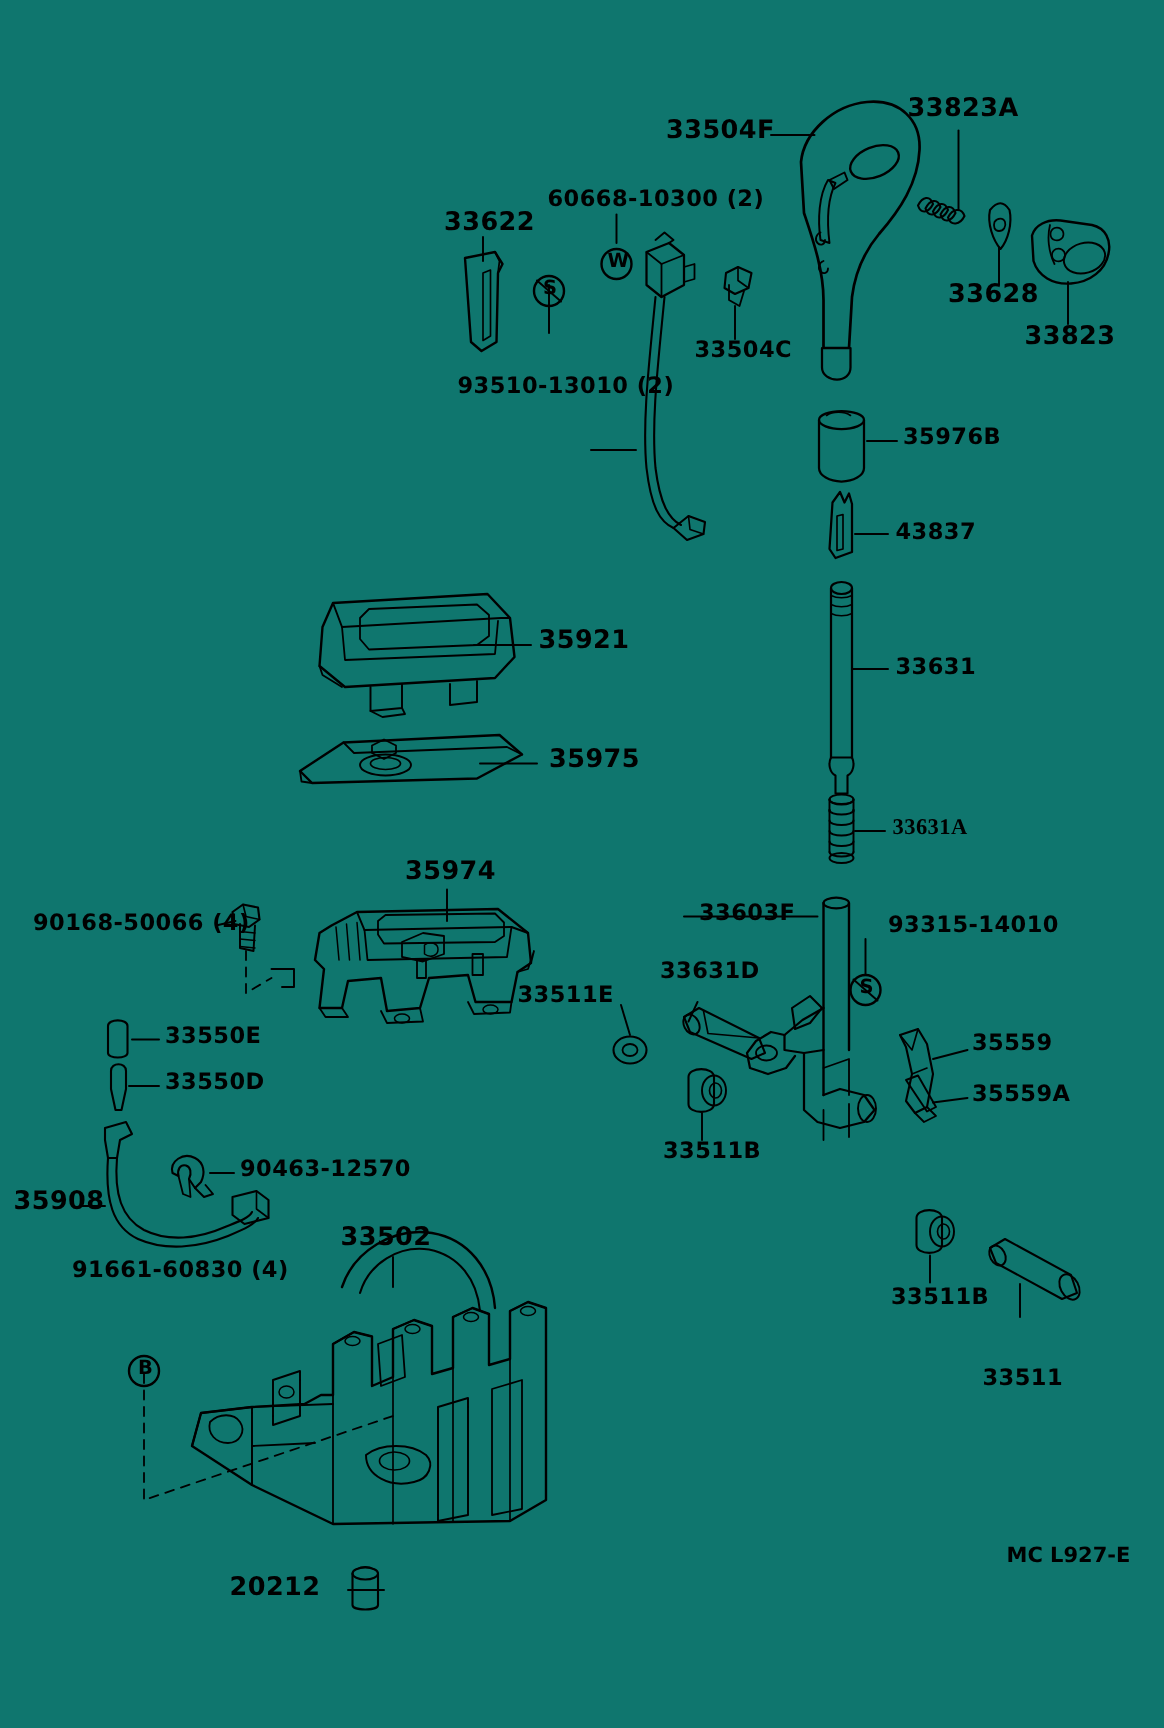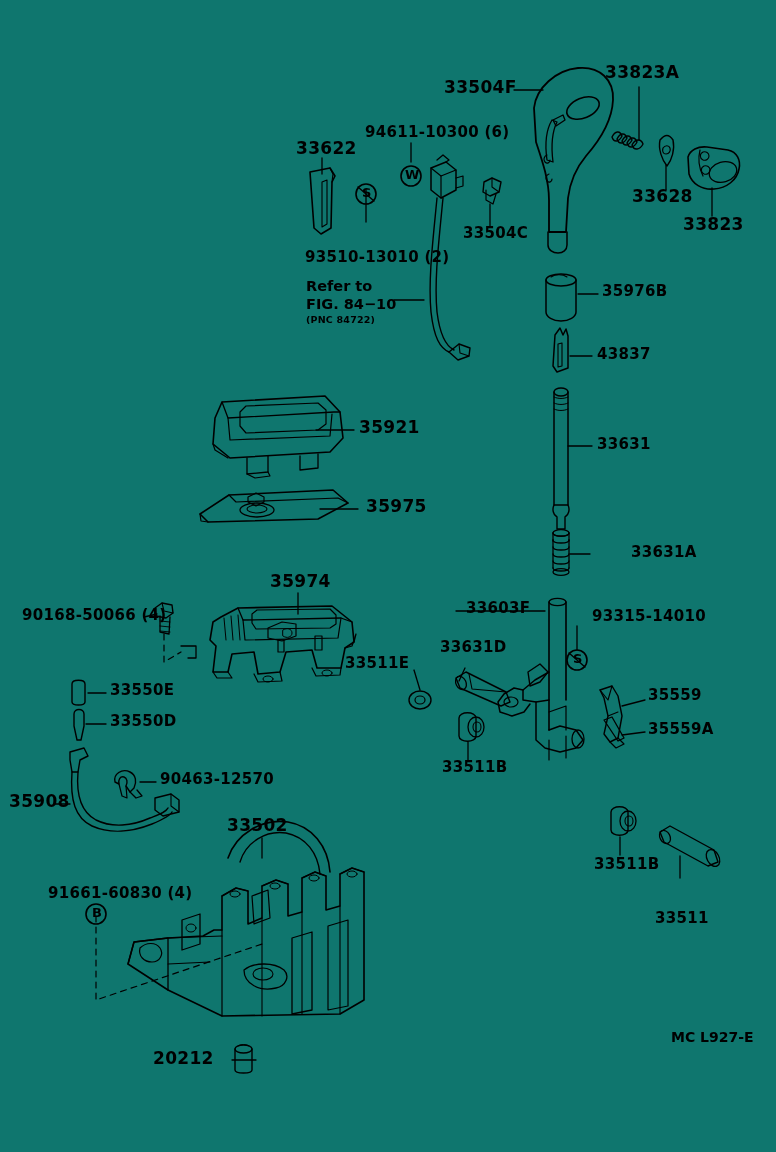--- a/index.html
+++ b/index.html
@@ -360,56 +360,51 @@
       <g stroke="#000" stroke-width="1.3">
         <line x1="358" y1="187" x2="374" y2="201"></line>
         <line x1="569" y1="653" x2="585" y2="667"></line>
       </g>
     </g>
   </svg>
 
   <div class="lbl s17" style="left:444px; top:79px;">33504F</div>
   <div class="lbl s17" style="left:605px; top:64px;">33823A</div>
   <div class="lbl s17" style="left:296px; top:140px;">33622</div>
-  <div class="lbl s15" style="left:365px; top:125px;">94611-10300 (6)</div>
+  <div class="lbl s15" style="left:365px; top:125px;">60668-10300 (2)</div>
   <div class="lbl s17" style="left:632px; top:188px;">33628</div>
   <div class="lbl s17" style="left:683px; top:216px;">33823</div>
   <div class="lbl s15" style="left:305px; top:250px;">93510-13010 (2)</div>
   <div class="lbl s15" style="left:463px; top:226px;">33504C</div>
   <div class="lbl s15" style="left:602px; top:284px;">35976B</div>
   <div class="lbl s15" style="left:597px; top:347px;">43837</div>
   <div class="lbl s17" style="left:359px; top:419px;">35921</div>
   <div class="lbl s15" style="left:597px; top:437px;">33631</div>
   <div class="lbl s17" style="left:366px; top:498px;">35975</div>
-  <div class="lbl s15" style="left:631px; top:545px;">33631A</div>
+  <div class="lbl s15" style="left:595px; top:545px;font-family:Liberation Serif, serif;">33631A</div>
   <div class="lbl s17" style="left:270px; top:573px;">35974</div>
   <div class="lbl s15" style="left:466px; top:601px;">33603F</div>
   <div class="lbl s15" style="left:592px; top:609px;">93315-14010</div>
   <div class="lbl s15" style="left:22px;  top:608px;">90168-50066 (4)</div>
   <div class="lbl s15" style="left:345px; top:656px;">33511E</div>
   <div class="lbl s15" style="left:440px; top:640px;">33631D</div>
   <div class="lbl s15" style="left:648px; top:688px;">35559</div>
   <div class="lbl s15" style="left:110px; top:683px;">33550E</div>
   <div class="lbl s15" style="left:648px; top:722px;">35559A</div>
   <div class="lbl s15" style="left:110px; top:714px;">33550D</div>
   <div class="lbl s15" style="left:442px; top:760px;">33511B</div>
   <div class="lbl s15" style="left:160px; top:772px;">90463-12570</div>
   <div class="lbl s17" style="left:9px;   top:793px;">35908</div>
   <div class="lbl s17" style="left:227px; top:817px;">33502</div>
   <div class="lbl s15" style="left:594px; top:857px;">33511B</div>
   <div class="lbl s15" style="left:655px; top:879px;margin-top:32px;">33511</div>
-  <div class="lbl s15" style="left:48px;  top:886px;">91661-60830 (4)</div>
+  <div class="lbl s15" style="left:48px;  top:839px;">91661-60830 (4)</div>
   <div class="lbl s17" style="left:153px; top:1050px;">20212</div>
 
   <div class="lbl s13" style="left:362px; top:186px;">S</div>
   <div class="lbl s13" style="left:405px; top:168px;">W</div>
   <div class="lbl s13" style="left:573px; top:652px;">S</div>
   <div class="lbl s13" style="left:92px;  top:906px;">B</div>
 
-  <div class="refer" style="left:306px; top:278px;">
-    <span>Refer to</span><br>
-    <span>FIG. 84−10</span>
-    <span class="pnc">(PNC 84722)</span>
-  </div>
 
   <div class="code" style="left:671px; top:1029px;">MC L927-E</div>
 
 </div>
 
 </body></html>

